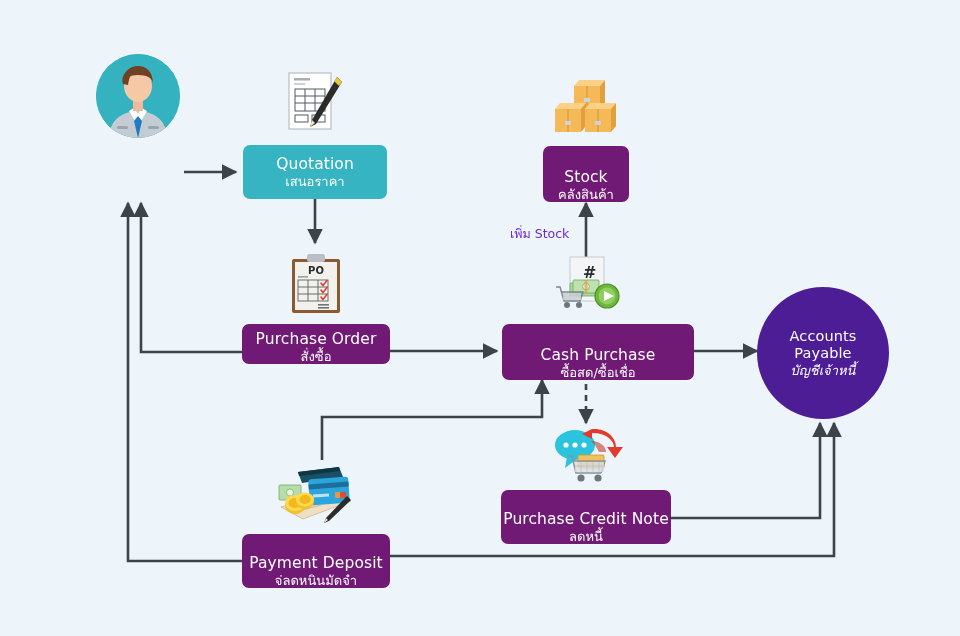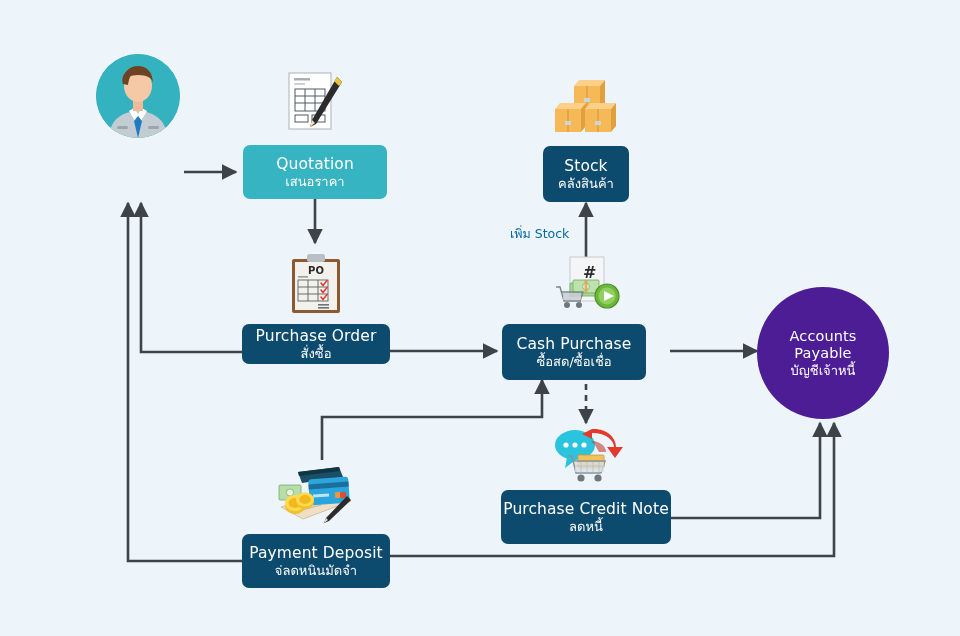--- a/index.html
+++ b/index.html
@@ -20,37 +20,37 @@
     display:flex;flex-direction:column;
     align-items:center;justify-content:center;
     color:#ffffff;
     border-radius:7px;
     text-align:center;
     line-height:1.05;
   }
   .node .en{font-size:15.5px;letter-spacing:.1px;}
   .node .th{font-size:13px;margin-top:3px;}
   .node.teal{background:#36b4c2;}
-  .node.blue{background:#0c4a6e;}
+  .node.blue{background:#701a75;justify-content:flex-end;}
   .node.circle{
     border-radius:50%;
     background:#4c1d95;
     line-height:1.18;
   }
   .node.circle .en{font-size:14.5px;}
-  .node.circle .th{font-size:13px;margin-top:1px;}
+  .node.circle .th{font-size:13px;margin-top:1px;font-style:italic;}
 
   
   .avatar{
     position:absolute;width:84px;height:84px;border-radius:50%;
     background:#34b2c0;overflow:hidden;
   }
   
   .edge-label{
-    position:absolute;color:#0369a1;font-size:12.5px;white-space:nowrap;
+    position:absolute;color:#6d28d9;font-size:12.5px;white-space:nowrap;
   }
   
   .icon{position:absolute;}
 </style>
 </head>
 <body>
 
 <div id="canvas">
 
   <svg class="wires" viewBox="0 0 960 636" xmlns="http://www.w3.org/2000/svg">
@@ -288,21 +288,21 @@
   <div class="node blue" style="left:543px;top:146px;width:86px;height:56px;">
     <span class="en">Stock</span>
     <span class="th">คลังสินค้า</span>
   </div>
 
   <div class="node blue" style="left:242px;top:324px;width:148px;height:40px;">
     <span class="en">Purchase Order</span>
     <span class="th">สั่งซื้อ</span>
   </div>
 
-  <div class="node blue" style="left:502px;top:324px;width:144px;height:56px;">
+  <div class="node blue" style="left:502px;top:324px;width:192px;height:56px;">
     <span class="en">Cash Purchase</span>
     <span class="th">ซื้อสด/ซื้อเชื่อ</span>
   </div>
 
   <div class="node circle" style="left:757px;top:287px;width:132px;height:132px;">
     <span class="en">Accounts</span>
     <span class="en">Payable</span>
     <span class="th">บัญชีเจ้าหนี้</span>
   </div>
 

